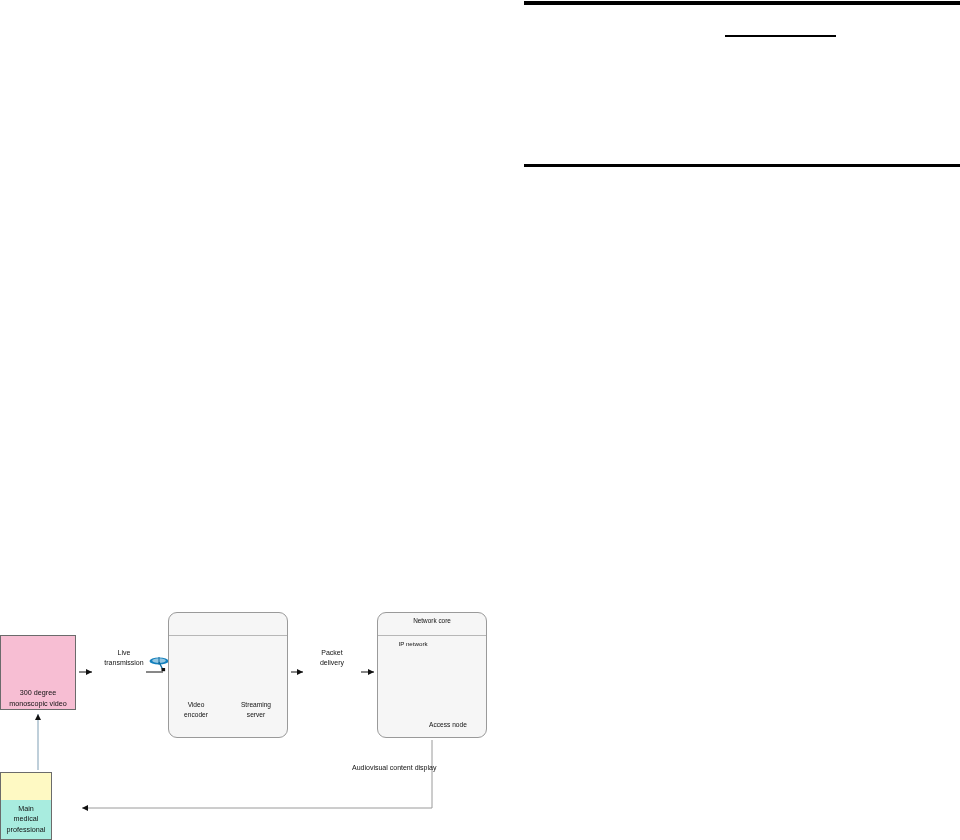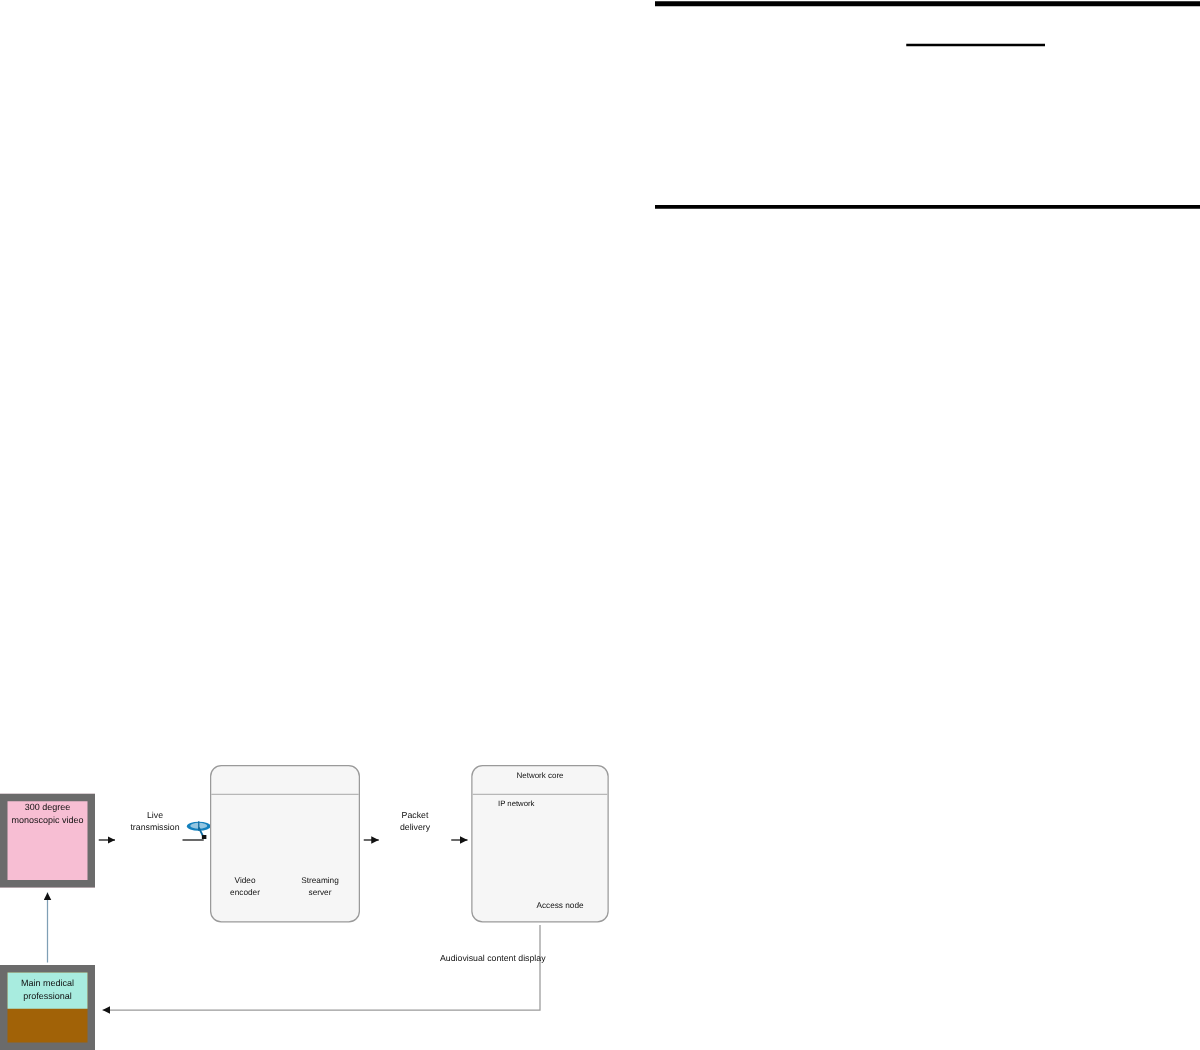--- a/index.html
+++ b/index.html
@@ -37,43 +37,43 @@
     position: absolute;
     left: 0;
     top: 0;
     overflow: visible;
   }
 
   
   .node-box {
     position: absolute;
     box-sizing: border-box;
-    border: 6px solid #0f172a;
+    border: 1px solid #0f172a;
     display: flex;
-    align-items: flex-start;
+    align-items: flex-end;
     justify-content: center;
     text-align: center;
     font-size: 7.2px;
     line-height: 1.45;
     color: #111111;
   }
   #node-source {
     left: 0px;
     top: 45px;
     width: 76px;
     height: 75px;
     background: #f7bed3;
     border-color: #6b6b6b;
   }
   #node-viewer {
     left: 0px;
     top: 182px;
-    width: 76px;
+    width: 52px;
     height: 68px;
-    background: #a16207;
+    background: #fef9c3;
     border-color: #6b6b6b;
   }
   #node-viewer .hl {
     background: #a8ecdf;
     padding: 4px 5px;
     display: inline-block;
   }
 
   
   .group-box {

